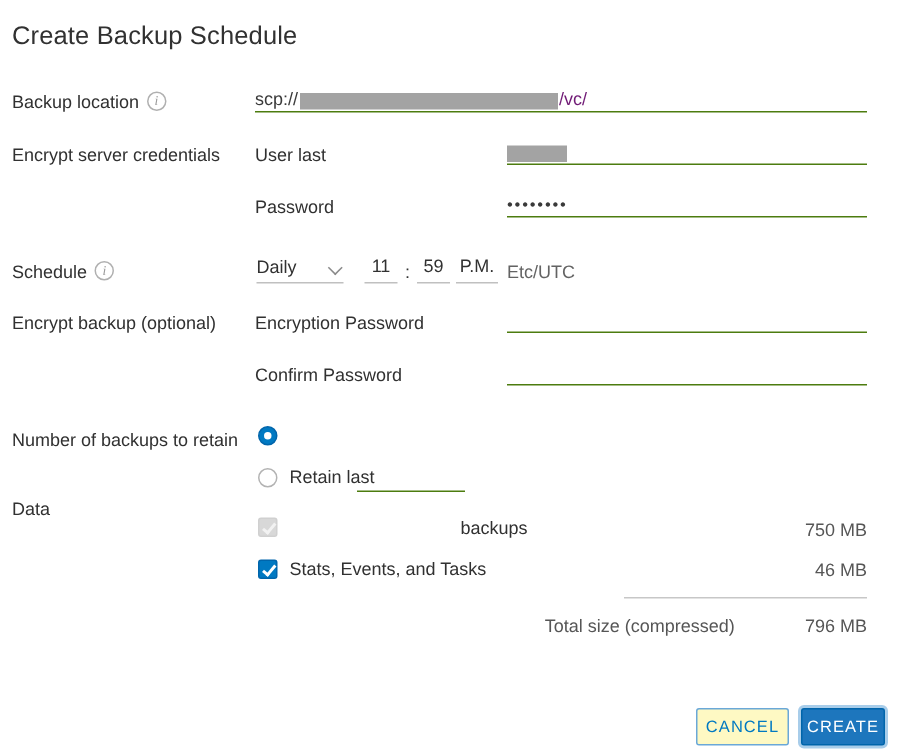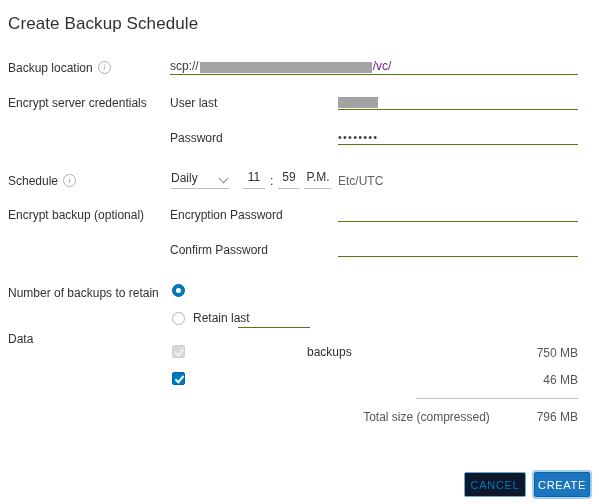--- a/index.html
+++ b/index.html
@@ -259,21 +259,21 @@
     font-weight: 400;
     display: flex;
     align-items: center;
     justify-content: center;
     cursor: pointer;
     border-radius: 2px;
   }
   .btn-secondary {
     border: 1px solid #6aa8d8;
     color: #0079c2;
-    background: #0f172a;
+    background: #fef9c3;
   }
   .btn-primary {
     border: 1px solid #0065ab;
     background: #1d76bd;
     color: #ffffff;
     box-shadow: 0 0 0 2px #a8cdea;
   }
 </style>
 </head>
 <body>
@@ -337,20 +337,21 @@
 
 <div class="row-label" style="left:8px; top:332px;">Data</div>
 
 <div class="cb-wrap" style="left:172px; top:345px;">
   <span class="cb-box disabled"></span>
 </div>
 <div class="size-val" style="top:346px;">750 MB</div>
 
 <div class="cb-wrap" style="left:172px; top:372px;">
   <span class="cb-box"></span>
+  <span class="cb-label">Stats, Events, and Tasks</span>
 </div>
 <div class="size-val" style="top:373px;">46 MB</div>
 
 <div class="total-rule" style="left:416px; top:398px; width:162px;"></div>
 <div class="total-label" style="left:300px; top:410px; width:253px;">Total size (compressed)</div>
 <div class="size-val" style="top:410px;">796 MB</div>
 
 <div class="btn btn-secondary" style="left:464px; top:472px; width:62px;">CANCEL</div>
 <div class="btn btn-primary" style="left:534px; top:472px; width:56px;">CREATE</div>
 

